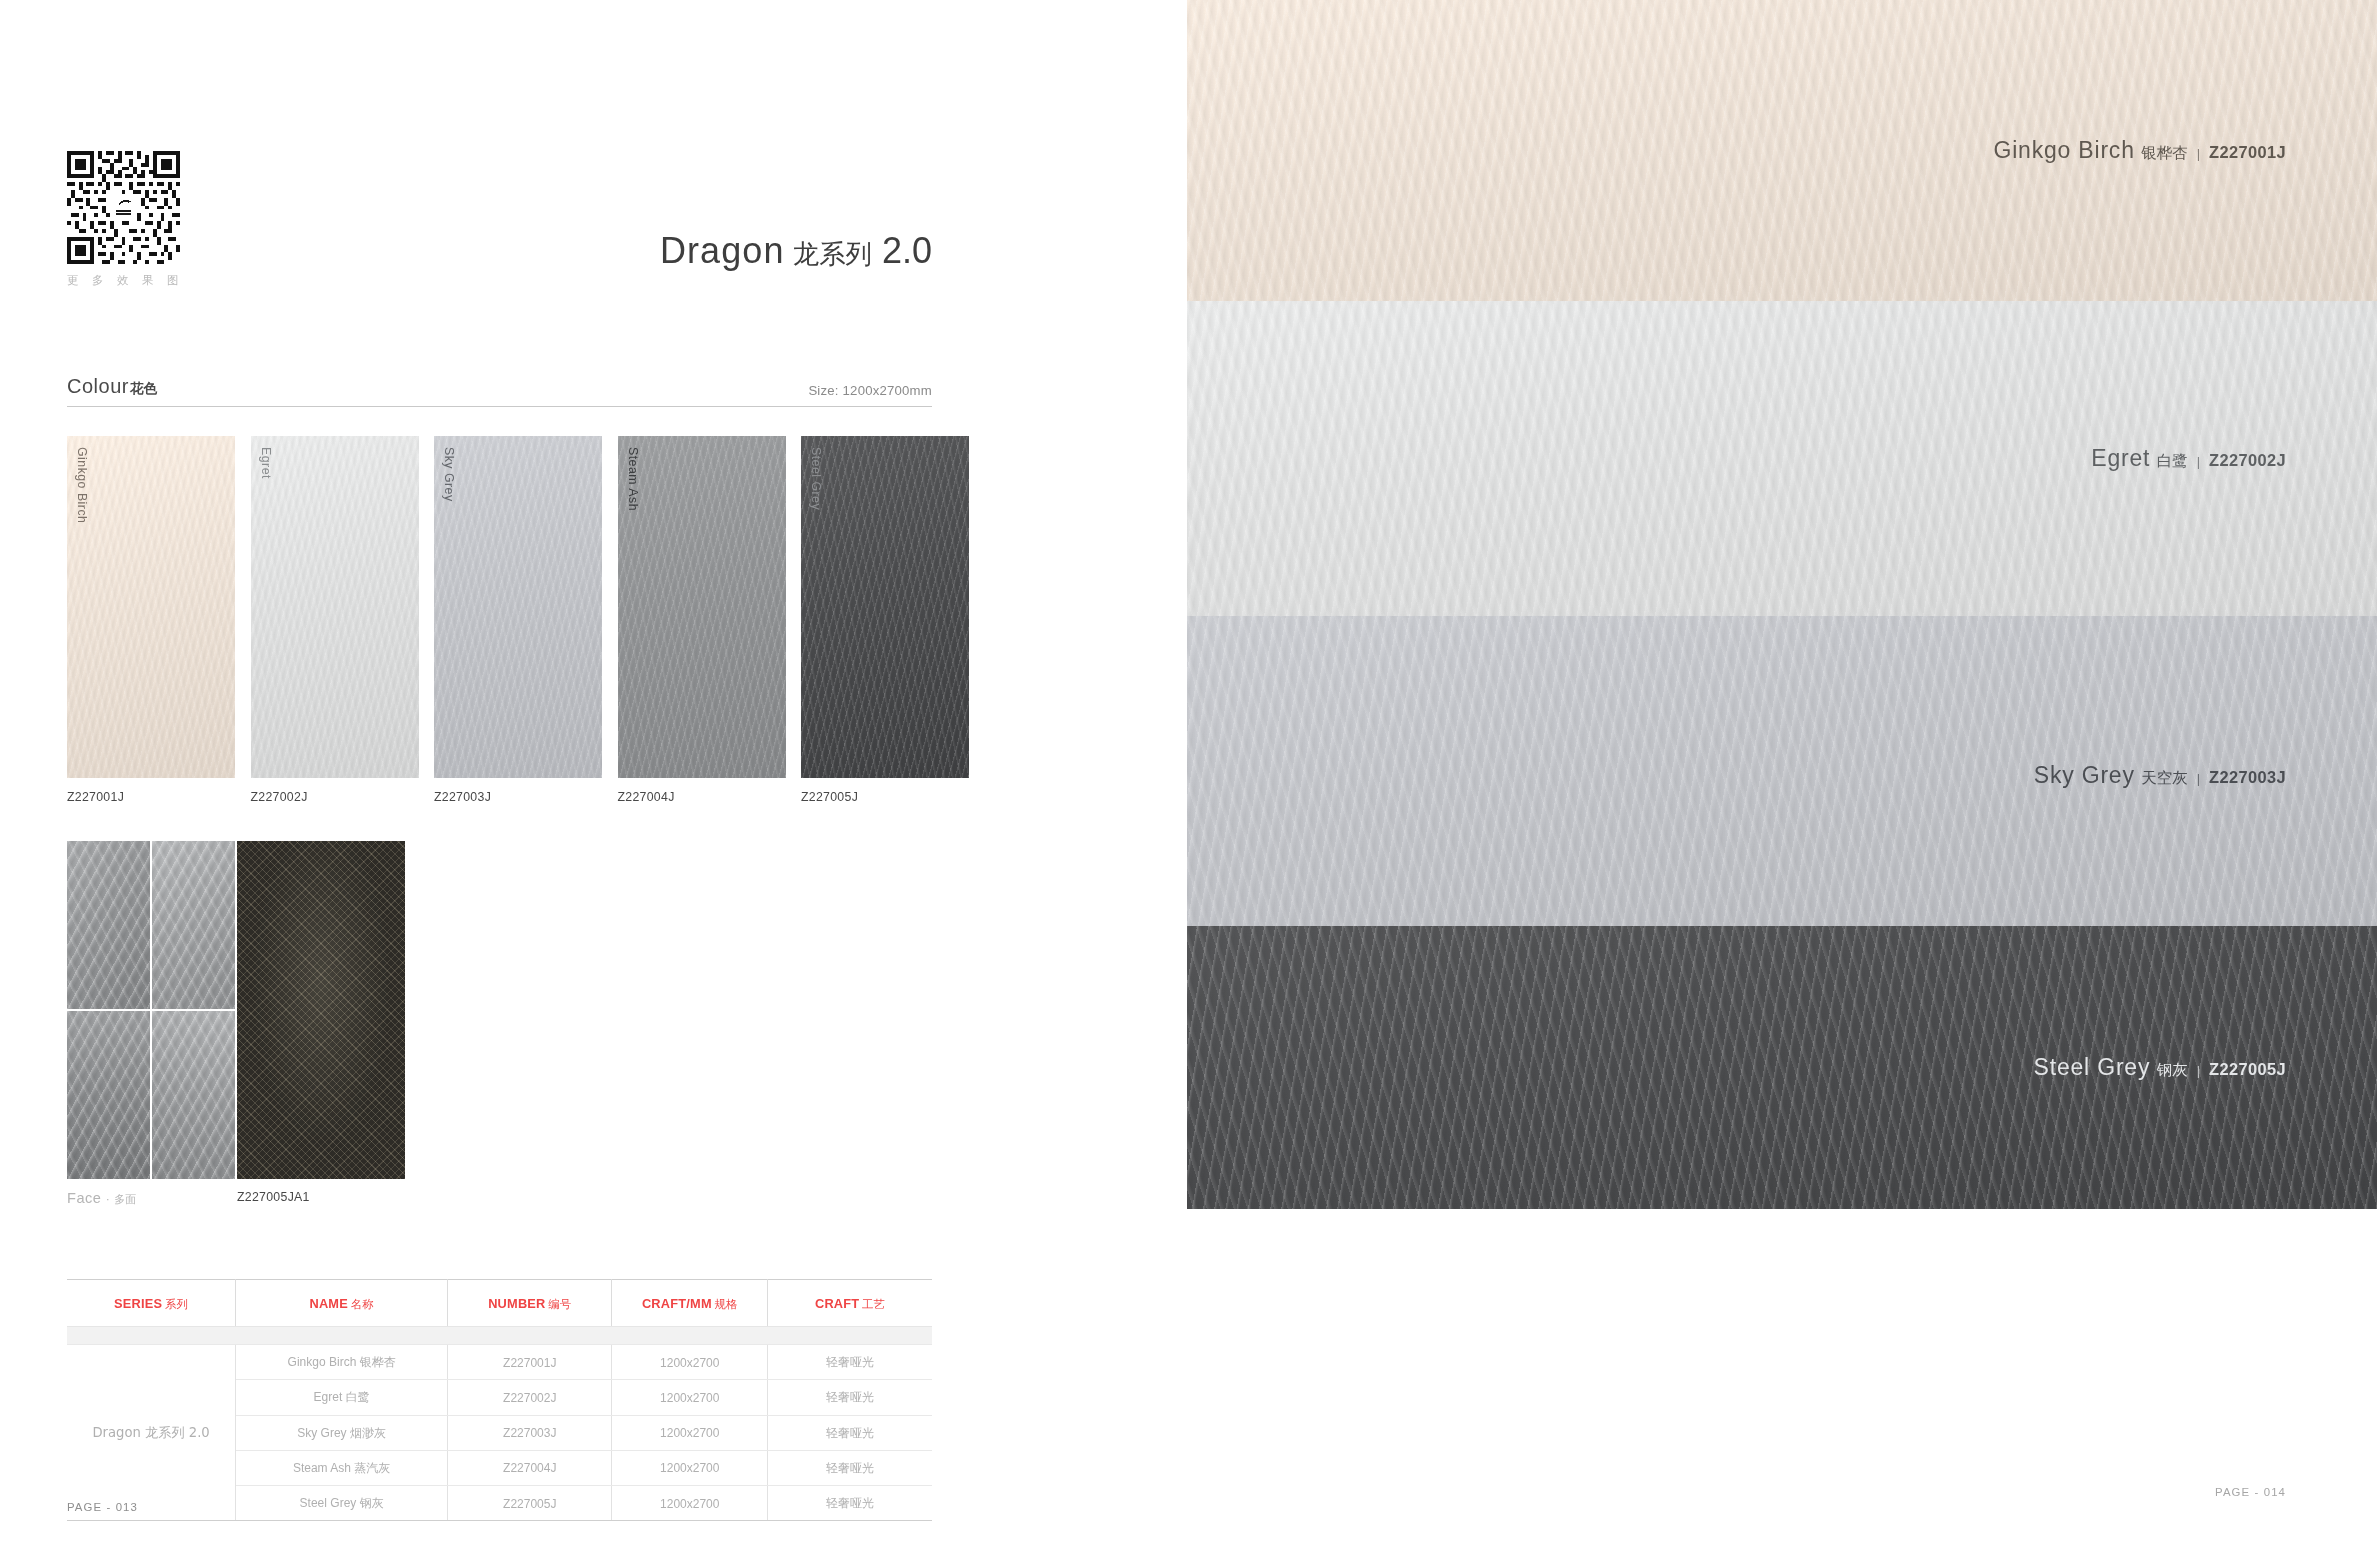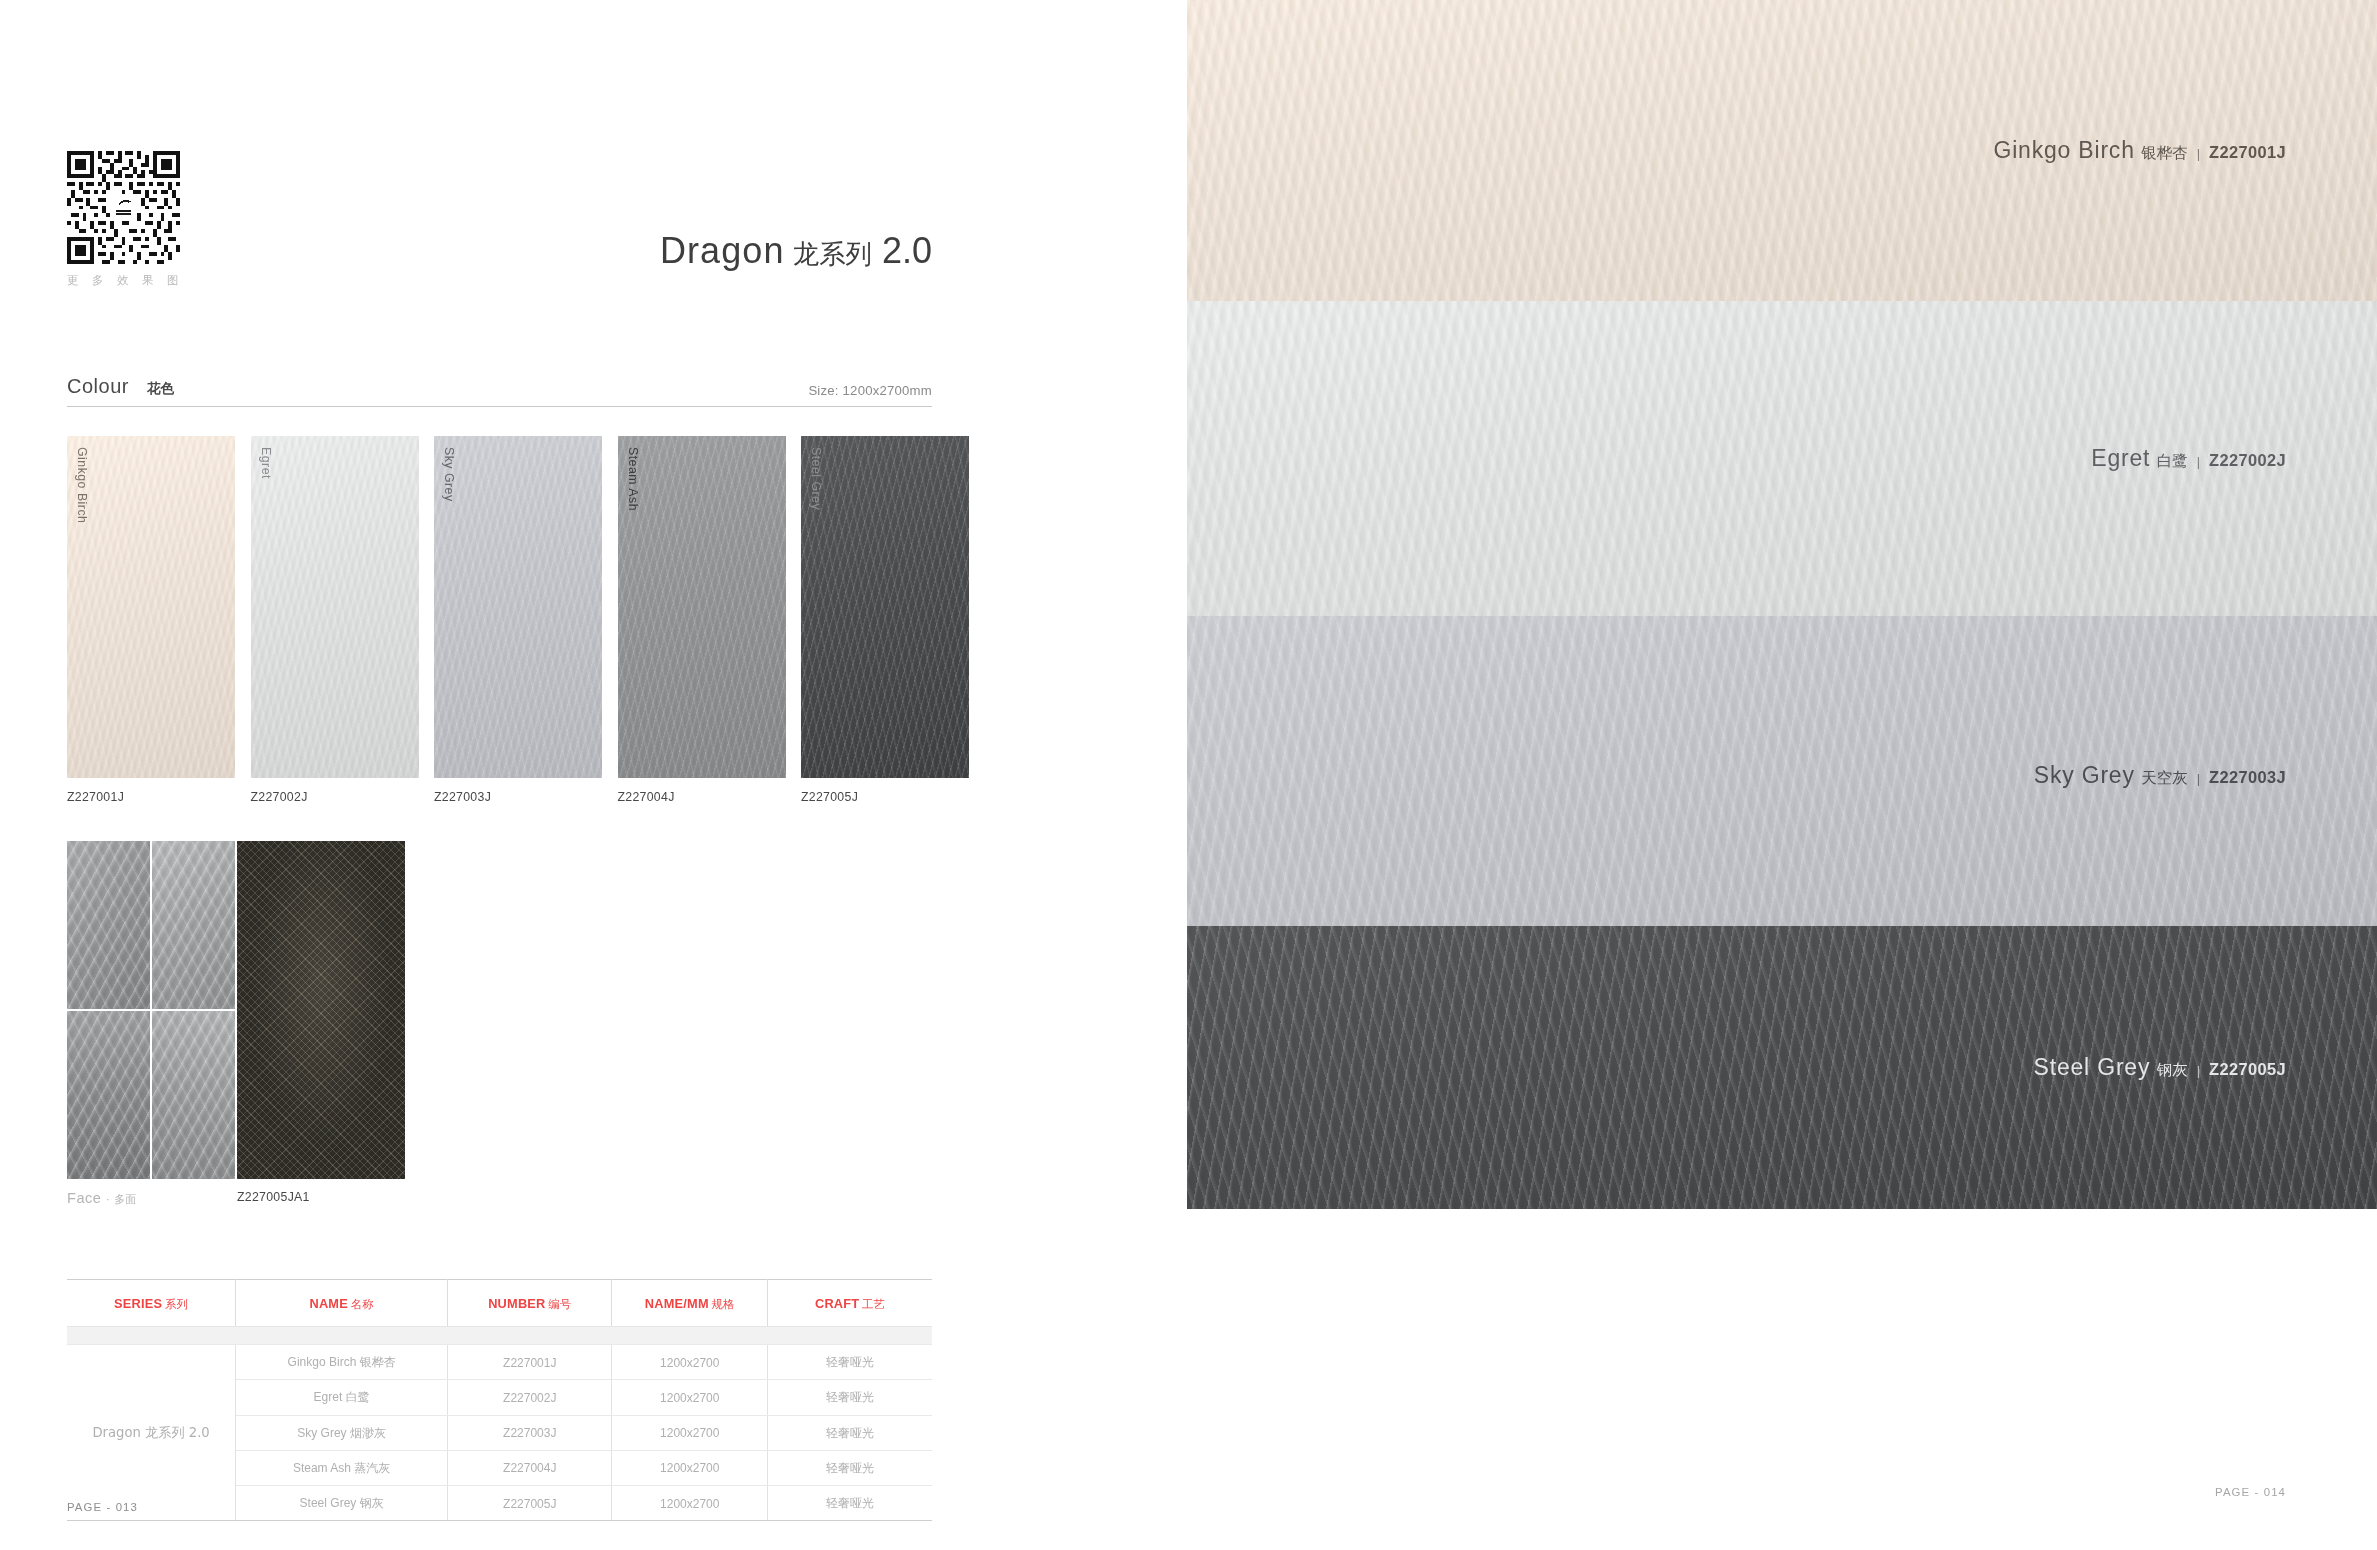--- a/index.html
+++ b/index.html
@@ -51,21 +51,21 @@
 
   
   .colour-head {
     position: absolute; left: 67px; top: 375px; width: 865px;
     display: flex; align-items: flex-end; justify-content: space-between;
     padding-bottom: 8.2px;
     border-bottom: 0.9px solid #c9c9c9;
   }
   .ch-left { white-space: nowrap; color: #4a4a4a; }
   .ch-left .c-en { font-size: 20px; font-weight: 300; letter-spacing: 0.5px; }
-  .ch-left .c-cn { font-size: 13.7px; font-weight: 700; margin-left: 18px; font-family: "DejaVu Sans", sans-serif; }
+  .ch-left .c-cn { font-size: 13.7px; font-weight: 700; margin-left: 1px; font-family: "DejaVu Sans", sans-serif; }
   .ch-size { font-size: 13.2px; color: #8a8a8a; font-weight: 300; letter-spacing: 0.2px; }
 
   
   .swatch-row {
     position: absolute; left: 67px; top: 436px;
     width: 865px; display: flex; gap: 15.5px;
   }
   .swatch { width: 168px; flex: none; }
   .sw-tile {
     position: relative;
@@ -412,21 +412,21 @@
         <div class="face-code">Z227005JA1</div>
       </div>
     </div>
 
     <table class="spec-table">
       <thead>
         <tr>
           <th style="width:19.5%"><span>SERIES</span><span class="cn">系列</span></th>
           <th style="width:24.5%"><span>NAME</span><span class="cn">名称</span></th>
           <th style="width:19%"><span>NUMBER</span><span class="cn">编号</span></th>
-          <th style="width:18%"><span>NAME/MM</span><span class="cn">规格</span></th>
+          <th style="width:18%"><span>CRAFT/MM</span><span class="cn">规格</span></th>
           <th style="width:19%"><span>CRAFT</span><span class="cn">工艺</span></th>
         </tr>
       </thead>
       <tbody>
         <tr class="spacer-row">
             <td colspan="5"></td>
           </tr>
         <tr>
           <td class="series-cell cell-cn" rowspan="5">Dragon 龙系列 2.0</td>
           <td><span>Ginkgo Birch</span> <span class="cell-cn">银桦杏</span></td>

